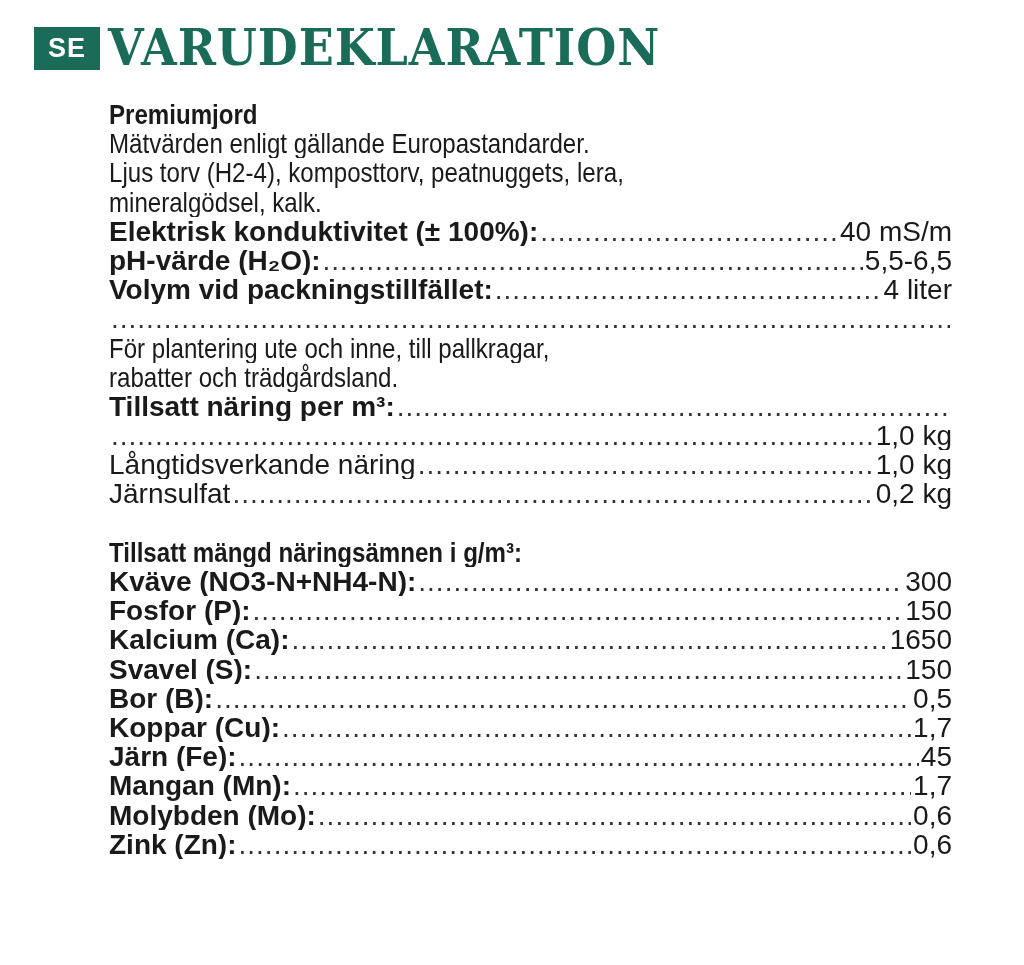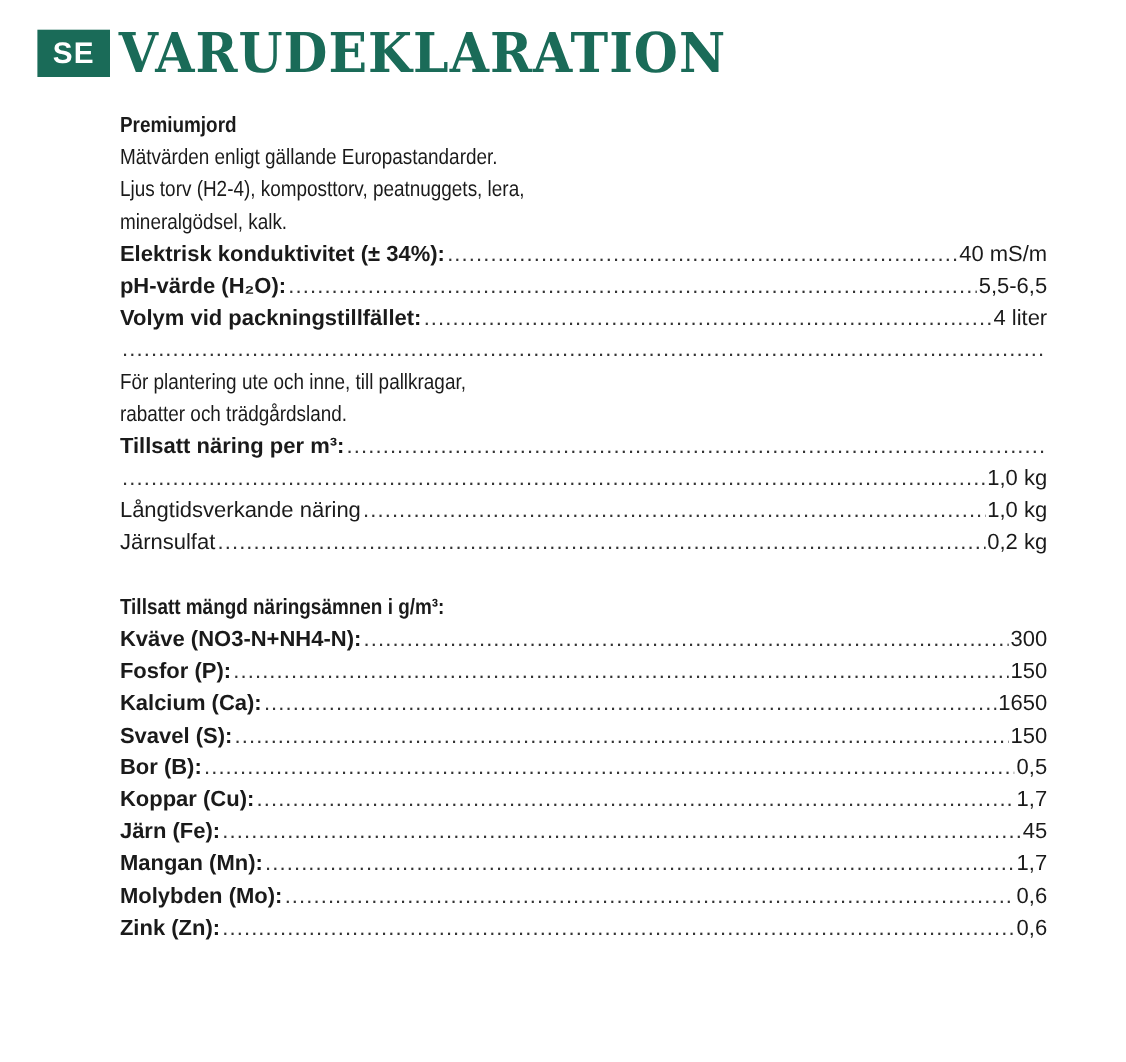--- a/index.html
+++ b/index.html
@@ -12,21 +12,21 @@
     }
     .title {
       position: absolute; left: 108px; top: 18px;
       font-family: "DejaVu Serif", serif; font-weight: bold; font-size: 50px;
       color: #1a6b58; letter-spacing: 1px; transform: scaleX(0.92); transform-origin: left top;
       line-height: 60px;
     }
     .content {
       position: absolute; left: 109px; top: 100px; width: 843px;
       font-family: "Liberation Sans Narrow", "Liberation Sans", sans-serif;
-      font-size: 20px; line-height: 29.2px;
+      font-size: 28px; line-height: 29.2px;
     }
     .line { height: 29.2px; white-space: nowrap; overflow: hidden; display: flex; align-items: baseline; }
     .b { font-weight: bold; }
     .scale { display: inline-block; transform: scaleX(0.86); transform-origin: left center; }
     .dots { flex: 1; overflow: hidden; white-space: nowrap; margin: 0 2px; letter-spacing: 1px; color: #333; }
     .dots::before { content: "............................................................................................................................................................................................................................................................"; }
     .val { white-space: nowrap; }
     .gap { height: 29.2px; }
     .txt { white-space: nowrap; }
   </style>
@@ -45,21 +45,21 @@
   </div>
 
   <div class="line">
     <span class="txt scale">Ljus torv (H2-4), komposttorv, peatnuggets, lera,</span>
   </div>
   <div class="line">
     <span class="txt scale">mineralgödsel, kalk.</span>
   </div>
 
   <div class="line">
-    <span class="b">Elektrisk konduktivitet (± 34%):</span>
+    <span class="b">Elektrisk konduktivitet (± 100%):</span>
     <span class="dots"></span>
     <span class="val">40 mS/m</span>
   </div>
   <div class="line">
     <span class="b">pH-värde (H₂O):</span>
     <span class="dots"></span>
     <span class="val">5,5-6,5</span>
   </div>
   <div class="line">
     <span class="b">Volym vid packningstillfället:</span>

